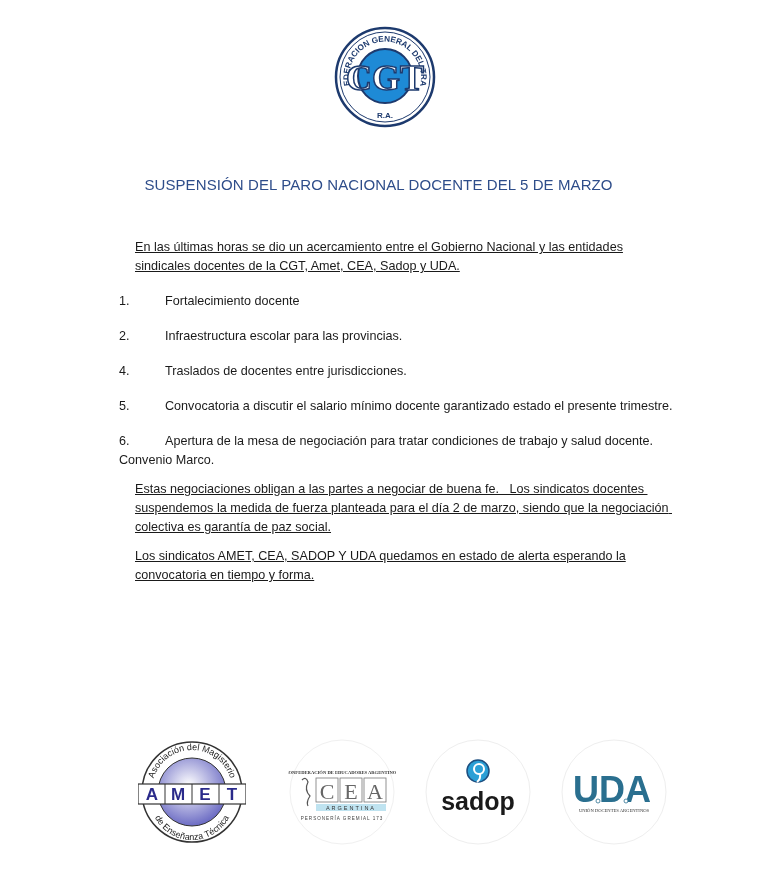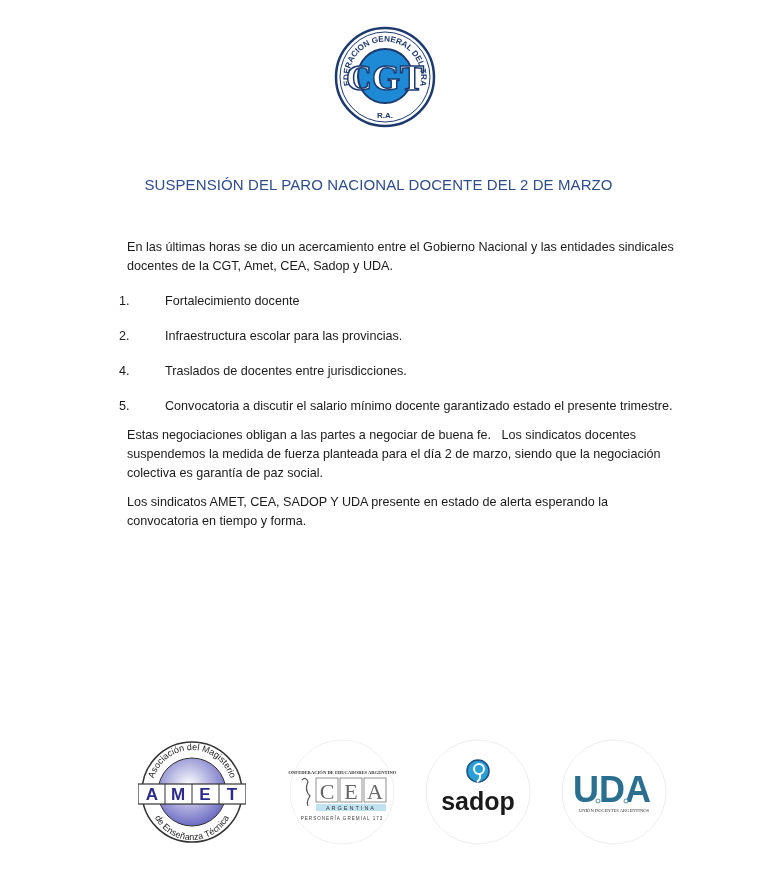--- a/index.html
+++ b/index.html
@@ -6,21 +6,21 @@
   body { width: 757px; height: 876px; position: relative; overflow: hidden;
          font-family: "Liberation Sans", sans-serif; color: #1a1a1a; }
 
   .cgt-logo { position: absolute; left: 334px; top: 24px; width: 102px; height: 110px; }
 
   .title { position: absolute; left: 0; width: 757px; top: 176px; text-align: center;
            font-size: 15px; color: #2e4d8a; letter-spacing: 0.1px; }
 
   .body-text { position: absolute; left: 119px; top: 238px; width: 560px;
                font-size: 12.6px; line-height: 19px; }
-  .para { margin: 0 0 10px 8px; }
+  .para { margin: 0 0 10px 16px; text-decoration: underline; }
   .item { margin: 16px 0 10px 0; }
   .item .num { display: inline-block; width: 46px; }
 
   .logo-box { position: absolute; top: 738px; width: 108px; height: 108px; }
   .logo-box svg { width: 100%; height: 100%; }
 </style>
 </head>
 <body>
 
 <div class="cgt-logo">
@@ -32,32 +32,33 @@
     <circle cx="51" cy="53" r="45" fill="none" stroke="#1d3a6e" stroke-width="1"></circle>
     <text font-size="8.2" font-weight="bold" fill="#1d3a6e" font-family="Liberation Sans, sans-serif">
       <textPath href="#cgtArc" startOffset="50%" text-anchor="middle">CONFEDERACION GENERAL DEL TRABAJO</textPath>
     </text>
     <circle cx="51" cy="52" r="27" fill="#1e8ad6" stroke="#1d3a6e" stroke-width="2"></circle>
     <text x="51" y="66" text-anchor="middle" font-size="36" font-weight="bold" fill="#fff" stroke="#1d3a6e" stroke-width="1.5" font-family="Liberation Serif, serif">CGT</text>
     <text x="51" y="94" text-anchor="middle" font-size="8" font-weight="bold" fill="#1d3a6e" font-family="Liberation Sans, sans-serif">R.A.</text>
   </svg>
 </div>
 
-<div class="title">SUSPENSIÓN DEL PARO NACIONAL DOCENTE DEL 2 DE MARZO</div>
+<div class="title">SUSPENSIÓN DEL PARO NACIONAL DOCENTE DEL 5 DE MARZO</div>
 
 <div class="body-text">
   <p class="para">En las últimas horas se dio un acercamiento entre el Gobierno Nacional y las entidades sindicales docentes de la CGT, Amet, CEA, Sadop y UDA.</p>
 
   <div class="item"><span class="num">1.</span><span>Fortalecimiento docente</span></div>
   <div class="item"><span class="num">2.</span><span>Infraestructura escolar para las provincias.</span></div>
   <div class="item"><span class="num">4.</span><span>Traslados de docentes entre jurisdicciones.</span></div>
   <div class="item"><span class="num">5.</span><span>Convocatoria a discutir el salario mínimo docente garantizado estado el presente trimestre.</span></div>
+  <div class="item"><span class="num">6.</span><span>Apertura de la mesa de negociación para tratar condiciones de trabajo y salud docente. Convenio Marco.</span></div>
 
   <p class="para" style="white-space:pre-wrap">Estas negociaciones obligan a las partes a negociar de buena fe.   Los sindicatos docentes suspendemos la medida de fuerza planteada para el día 2 de marzo, siendo que la negociación colectiva es garantía de paz social.</p>
-  <p class="para">Los sindicatos AMET, CEA, SADOP Y UDA presente en estado de alerta esperando la convocatoria en tiempo y forma.</p>
+  <p class="para">Los sindicatos AMET, CEA, SADOP Y UDA quedamos en estado de alerta esperando la convocatoria en tiempo y forma.</p>
 </div>
 
 <div class="logo-box" style="left:138px;">
   <svg viewBox="0 0 108 108">
     <defs>
       <radialGradient id="ametG" cx="45%" cy="40%" r="60%">
         <stop offset="0" stop-color="#ffffff"></stop>
         <stop offset="1" stop-color="#6c6cc4"></stop>
       </radialGradient>
       <path id="ametTop" d="M 14 52 A 40 40 0 0 1 94 52"></path>

